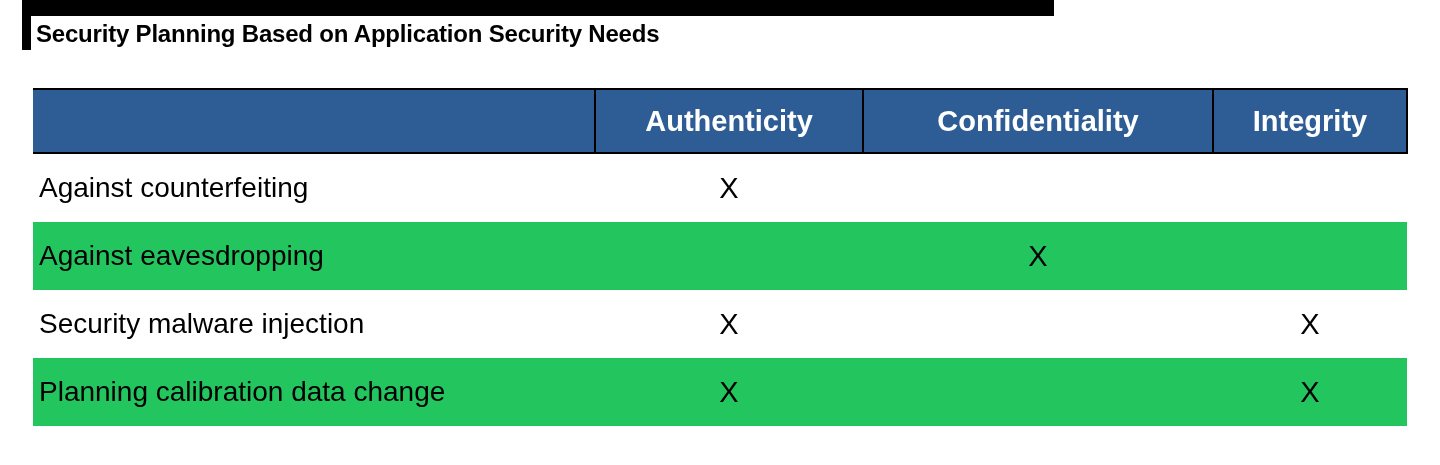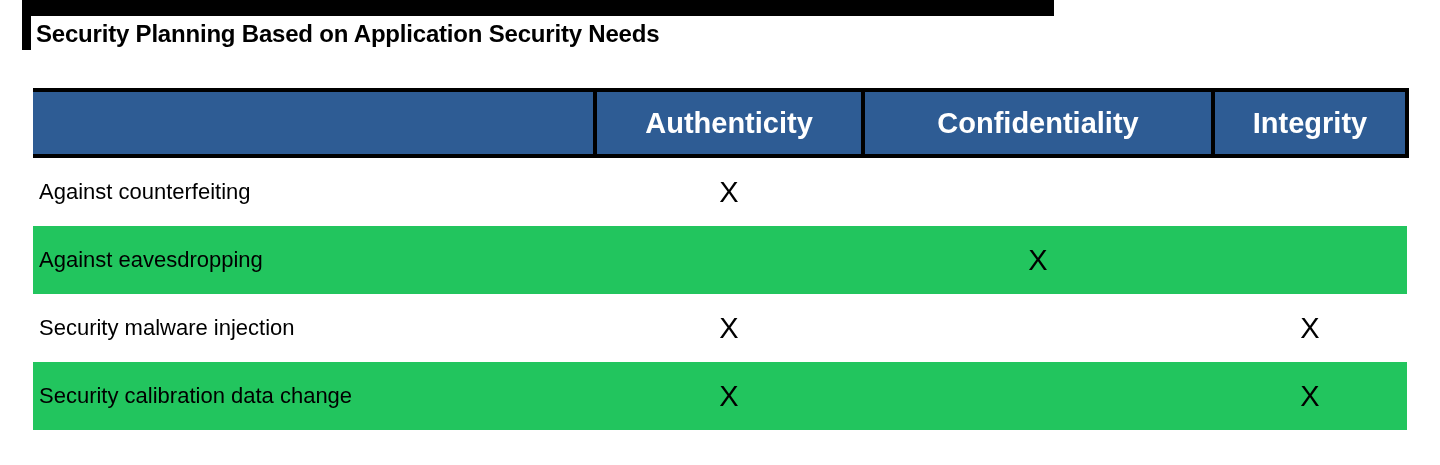--- a/index.html
+++ b/index.html
@@ -66,29 +66,29 @@
 
   table.matrix thead th {
     height: 62px;
     background: #2E5C94;
     color: #ffffff;
     font-size: 29px;
     font-weight: bold;
     text-align: center;
     vertical-align: middle;
     padding: 0;
-    border: 4px solid #000000;
+    border: 2px solid #000000;
   }
   table.matrix thead th.corner {
     background: #2E5C94;
     border-left: none;
   }
   table.matrix tbody td {
     height: 68px;
-    font-size: 22px;
+    font-size: 28px;
     color: #000000;
     vertical-align: middle;
     padding: 0;
     border: none;
   }
   table.matrix tbody td.label {
     text-align: left;
     padding-left: 6px;
     white-space: nowrap;
   }
@@ -137,21 +137,21 @@
         <td class="mark">X</td>
         <td class="mark"></td>
       </tr>
       <tr class="odd">
         <td class="label">Security malware injection</td>
         <td class="mark">X</td>
         <td class="mark"></td>
         <td class="mark">X</td>
       </tr>
       <tr class="even">
-        <td class="label">Security calibration data change</td>
+        <td class="label">Planning calibration data change</td>
         <td class="mark">X</td>
         <td class="mark"></td>
         <td class="mark">X</td>
       </tr>
     </tbody>
   </table>
 
 </div>
 
 </body></html>

